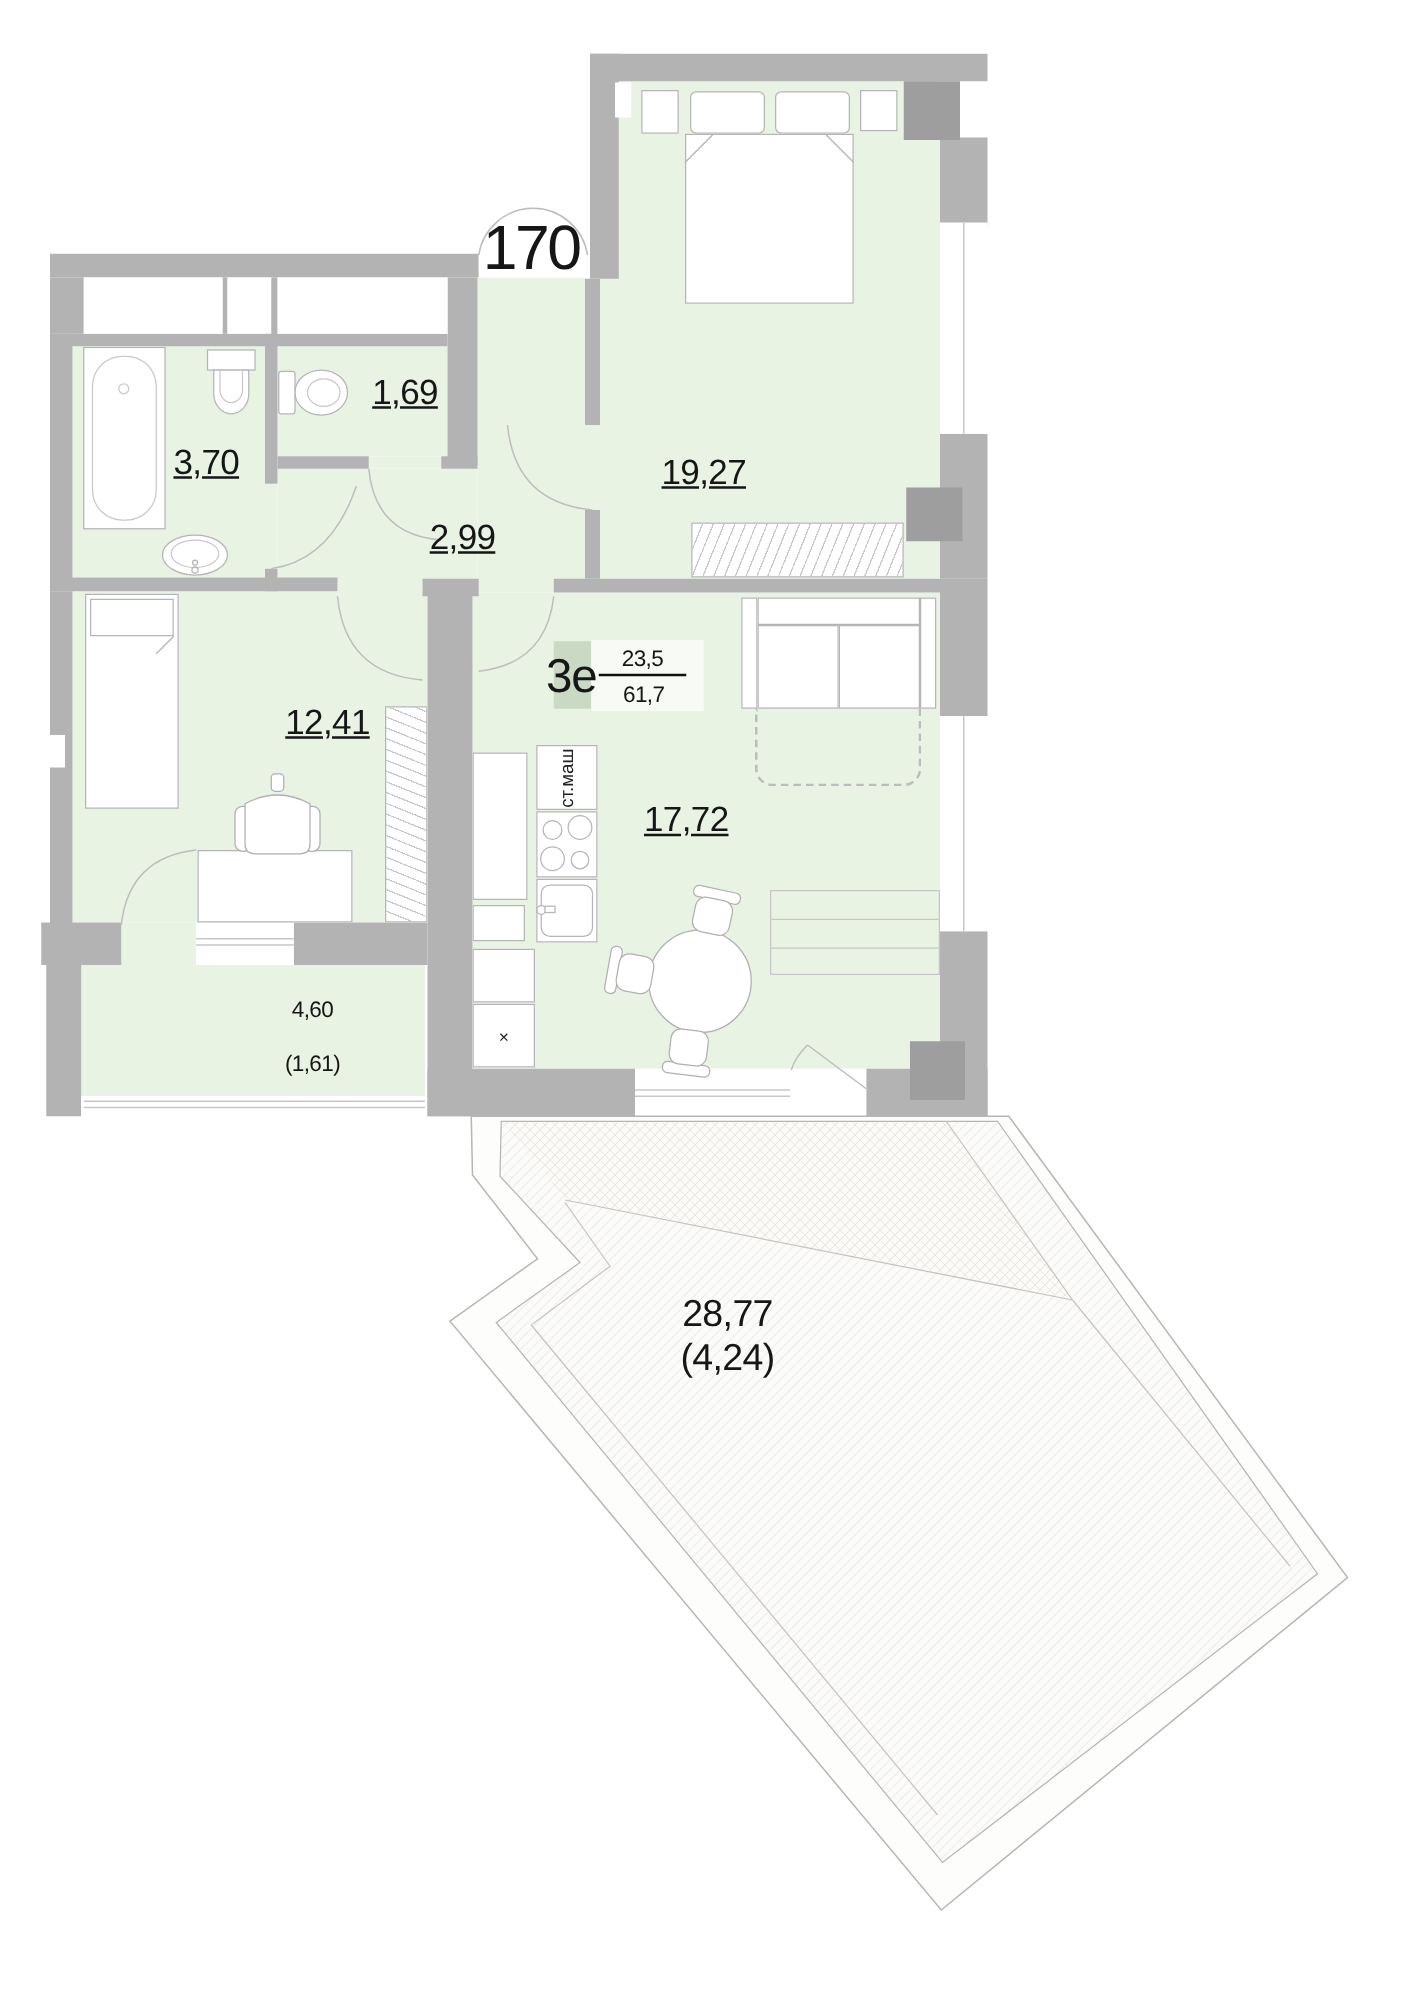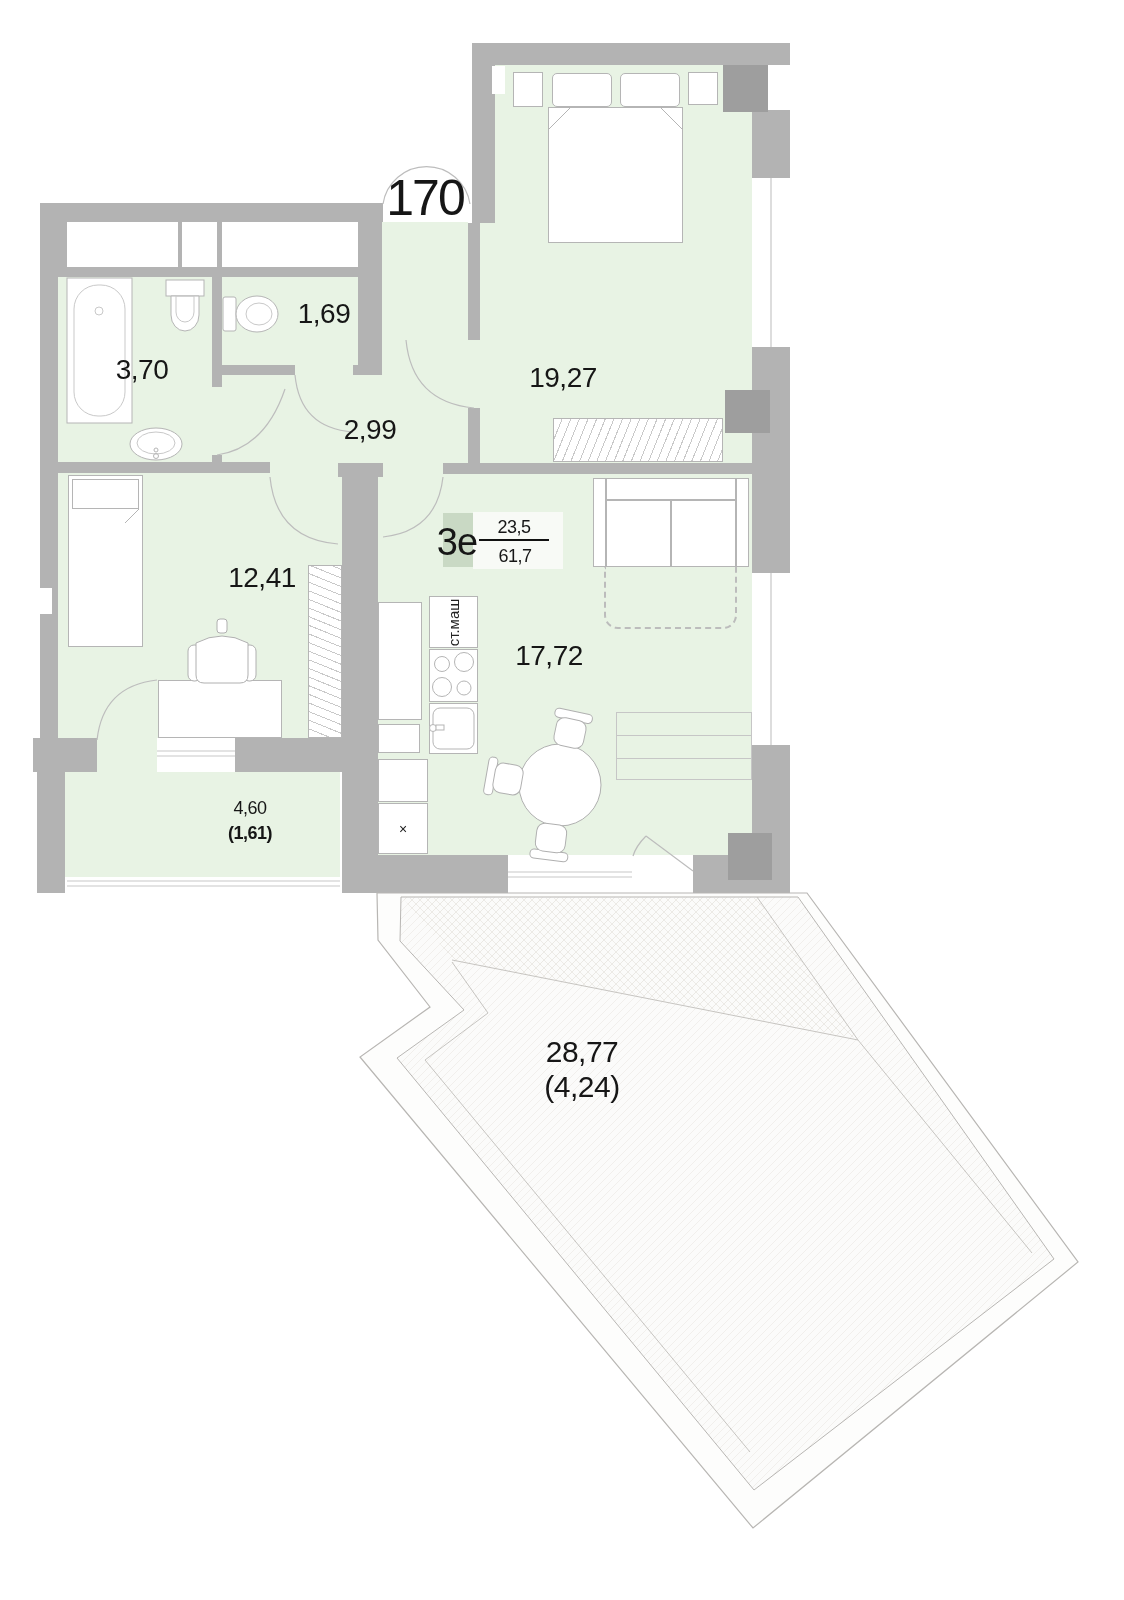--- a/index.html
+++ b/index.html
@@ -9,21 +9,21 @@
   .wall{position:absolute;background:#b3b3b3;}
   .wall-dark{position:absolute;background:#9e9e9e;}
   .win{position:absolute;background:#ffffff;}
   .fur{position:absolute;background:#ffffff;border:1px solid #b5b5b5;box-sizing:border-box;}
   .hatch{position:absolute;background:#ffffff;border:1px solid #b5b5b5;box-sizing:border-box;
          background-image:repeating-linear-gradient(112deg,transparent 0 7px,#c9c9c9 7px 8px);}
   .hatch-v{position:absolute;background:#ffffff;border:1px solid #b5b5b5;box-sizing:border-box;
          background-image:repeating-linear-gradient(22deg,transparent 0 7px,#c9c9c9 7px 8px);}
   .lbl{position:absolute;transform:translate(-50%,-50%);color:#161616;white-space:nowrap;
        letter-spacing:-0.5px;z-index:30;}
-  .f28{font-size:28px;}
+  .f28{font-size:28px;text-decoration:underline;}
   .f26{font-size:18px;}
   .f30{font-size:30px;}
   .overlay{position:absolute;left:0;top:0;z-index:20;pointer-events:none;}
   .dashed-bed{position:absolute;border:2px dashed #bcbcbc;border-top:none;
               border-radius:0 0 14px 14px;box-sizing:border-box;}
   .media-lines{position:absolute;border:1px solid #c6c6c6;box-sizing:border-box;}
   .media-lines .row{position:absolute;left:0;width:100%;border-top:1px solid #c6c6c6;}
   .code-box{position:absolute;background:#c9d9c4;}
   .code-box-white{position:absolute;background:#f8faf6;}
   .frac-line{position:absolute;background:#111111;z-index:31;}
@@ -226,28 +226,28 @@
     </g>
 
     <g stroke="#b5b5b5" fill="none">
       <path d="M548,130 L570,108 M683,130 L661,108"></path>
       <path d="M139,509 L125,523"></path>
     </g>
   </svg>
 
   <div class="lbl" style="left:425px;top:198px;font-size:50px;letter-spacing:-2px;">170</div>
 
-  <div class="lbl f28" style="left:142px;top:370px;">3,70</div>
+  <div class="lbl f28" style="left:159px;top:370px;padding-left:12px;">3,70</div>
   <div class="lbl f28" style="left:324px;top:314px;">1,69</div>
   <div class="lbl f28" style="left:370px;top:430px;">2,99</div>
   <div class="lbl f28" style="left:563px;top:378px;">19,27</div>
   <div class="lbl f28" style="left:262px;top:578px;">12,41</div>
   <div class="lbl f28" style="left:549px;top:656px;">17,72</div>
   <div class="lbl f26" style="left:250px;top:808px;">4,60</div>
-  <div class="lbl f26" style="left:250px;top:833px;font-weight:bold;">(1,61)</div>
+  <div class="lbl f26" style="left:250px;top:851px;">(1,61)</div>
   <div class="lbl f30" style="left:582px;top:1052px;">28,77</div>
   <div class="lbl f30" style="left:582px;top:1087px;">(4,24)</div>
 
   <div class="code-box" style="left:443px;top:513px;width:30px;height:54px;"></div>
   <div class="code-box-white" style="left:473px;top:512px;width:90px;height:57px;"></div>
   <div class="lbl" style="left:457px;top:542px;font-size:38px;letter-spacing:-1px;">3е</div>
   <div class="lbl f26" style="left:514px;top:527px;">23,5</div>
   <div class="frac-line" style="left:479px;top:539px;width:70px;height:2px;"></div>
   <div class="lbl f26" style="left:515px;top:556px;">61,7</div>
 

